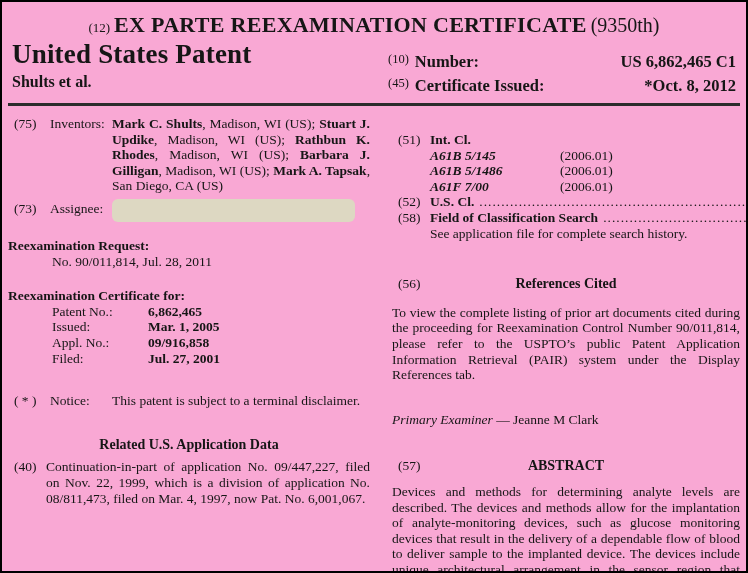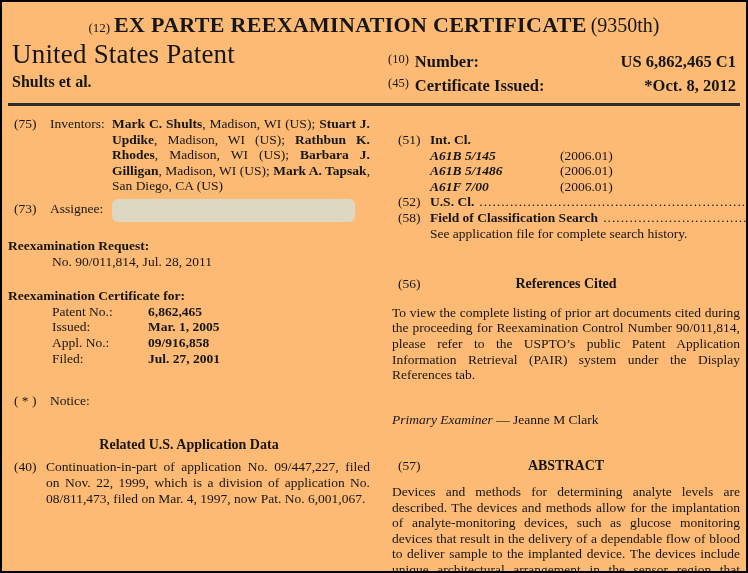--- a/index.html
+++ b/index.html
@@ -1,35 +1,35 @@
 <!DOCTYPE html>
 <html><head>
 <meta charset="utf-8">
 <style>
   * { margin: 0; padding: 0; box-sizing: border-box; }
   html, body { background: #e8e8e8; }
   body { width: 748px; }
   .page {
     width: 748px; height: 573px;
-    background: #fdba74;
+    background: #f9a8d4;
     border: 2px solid #000;
     font-family: "Liberation Serif", "DejaVu Serif", serif;
     color: #161616;
     overflow: hidden;
     position: relative;
   }
   
   .hdr { padding: 8px 8px 0 8px; }
   .h-line1 { text-align: center; margin-top: 2px; white-space: nowrap; }
   .code-sm { font-size: 13px; }
   .h-title { font-size: 22px; font-weight: bold; letter-spacing: 0.3px; }
   .h-ordinal { font-size: 20px; }
   .h-line2, .h-line3 { display: flex; justify-content: space-between; align-items: baseline; padding: 0 2px; }
   .h-line2 { margin-top: 1px; }
-  .usp { font-size: 27px; font-weight: normal; letter-spacing: 0.2px; }
+  .usp { font-size: 27px; font-weight: bold; letter-spacing: 0.2px; }
   .party { font-size: 16px; font-weight: bold; margin-top: 1px; }
   .h-right { display: flex; align-items: flex-start; width: 348px; }
   .h-right .code-sm { font-size: 12.5px; margin-right: 6px; }
   .h-label { font-size: 16.5px; font-weight: bold; }
   .h-value { font-size: 16.5px; font-weight: bold; margin-left: auto; }
   .rule { border: none; border-top: 3px solid #2c2c2c; margin: 7px 6px 0 6px; }
   
   .columns { display: flex; gap: 22px; padding: 0 6px 0 6px; font-size: 13.5px; line-height: 15.6px; }
   .col-left  { width: 362px; flex: none; }
   .col-right { flex: 1; min-width: 0; }
@@ -148,20 +148,21 @@
         <div class="cert-row">
           <span></span>
           <span>Filed:</span>
           <span class="b">Jul. 27, 2001</span>
         </div>
       </div>
 
       <div class="row row-notice">
         <span class="code">( * )</span>
         <span>Notice:</span>
+        <span class="just">This patent is subject to a terminal disclaimer.</span>
       </div>
 
       <div class="center-head">Related U.S. Application Data</div>
 
       <div class="row2 row-related">
         <span class="code">(40)</span>
         <span class="just">Continuation-in-part of application No. 09/447,227, filed on Nov. 22, 1999, which is a division of application No. 08/811,473, filed on Mar. 4, 1997, now Pat. No. 6,001,067.</span>
       </div>
 
     </section>

